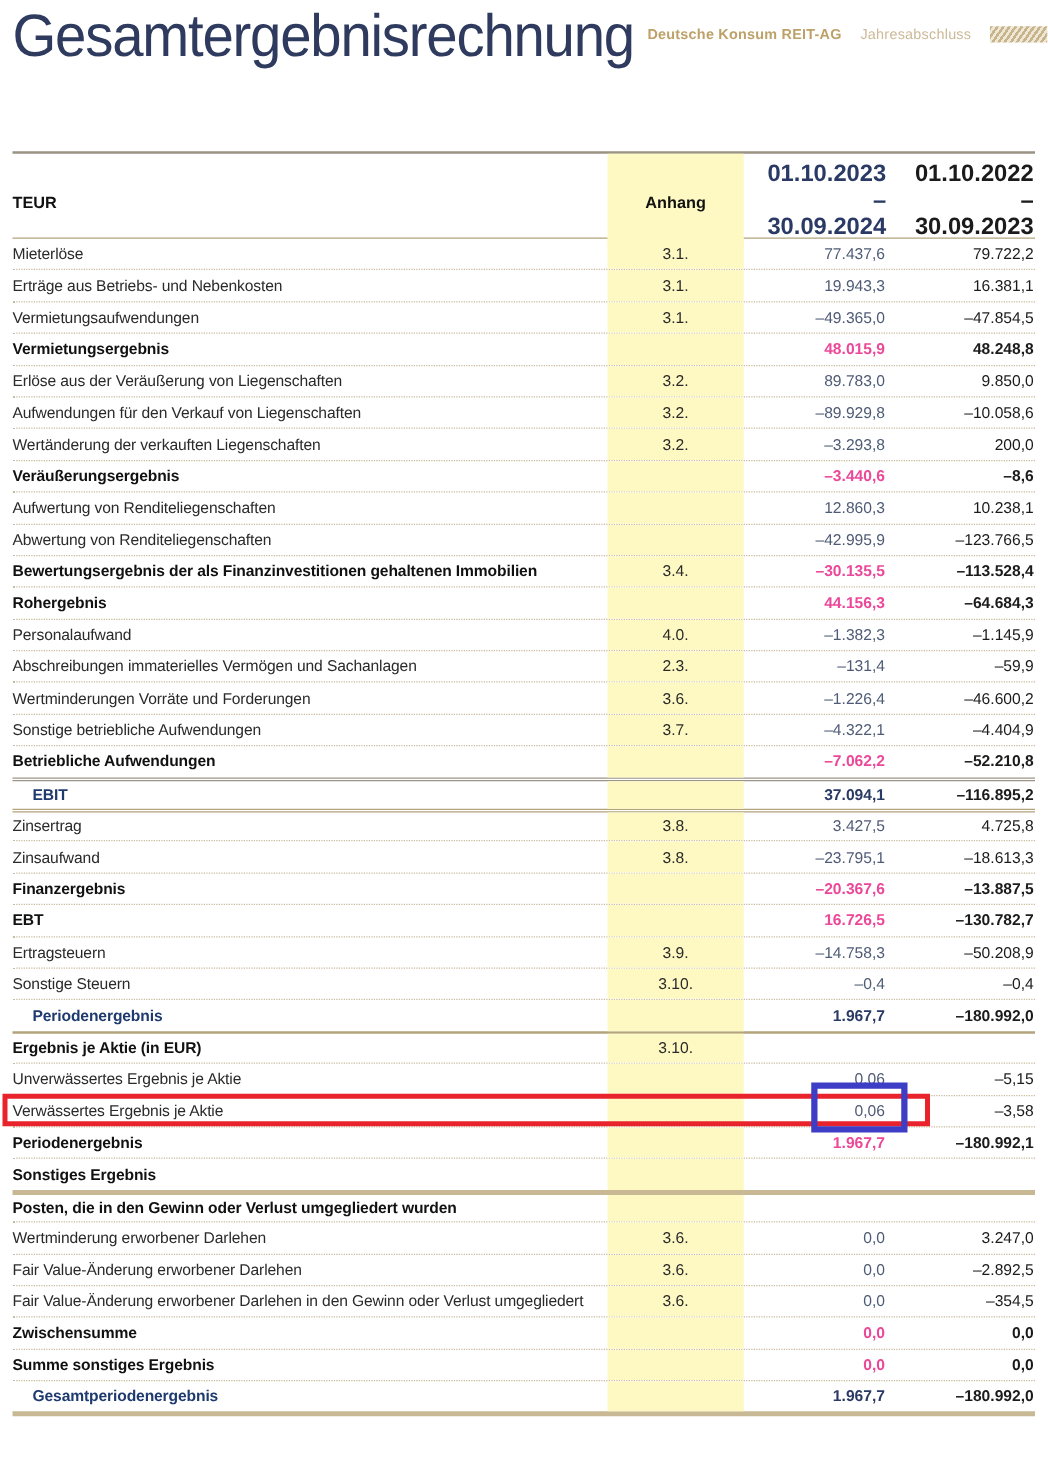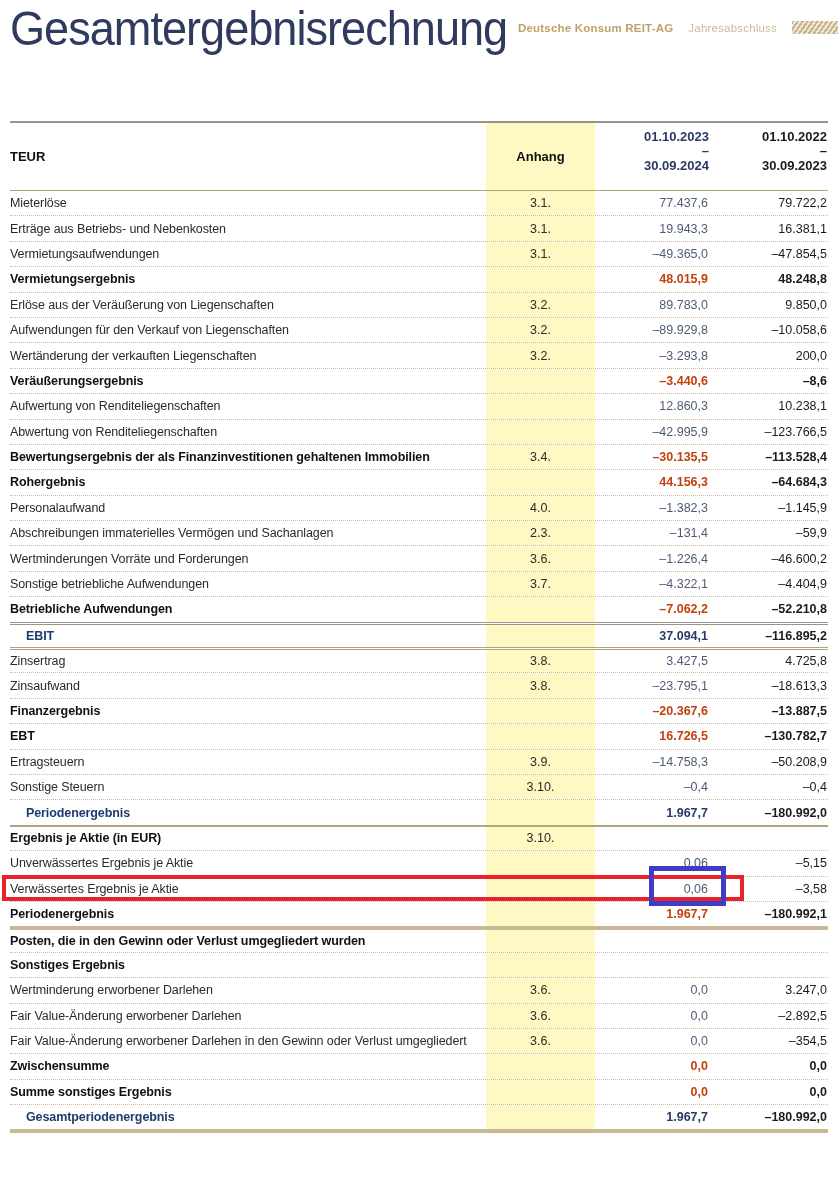--- a/index.html
+++ b/index.html
@@ -19,37 +19,37 @@
              background:repeating-linear-gradient(125deg,#c7b48b 0 2px,#eee7d6 2px 4px); }
 
   
   .tbl { position:relative; width:818px; }
   .grid { display:grid; grid-template-columns:1fr 109px 115px 118px; }
 
   .thead { border-top:2px solid #9a9283; height:69px; }
   .thead .c { display:flex; }
   .c-teur { align-items:center; font-size:13px; font-weight:bold; color:#111; }
   .c-anh-h { align-items:center; justify-content:center; font-size:13px; font-weight:bold; color:#111; }
-  .c-period { flex-direction:column; justify-content:flex-start; align-items:flex-end;
-              padding:7px 1px 7px 0; font-size:13px; font-weight:bold; line-height:1.1; }
+  .c-period { flex-direction:column; justify-content:flex-end; align-items:flex-end;
+              padding:7px 1px 7px 0; font-size:19px; font-weight:bold; line-height:1.1; }
   .c-period.navy { color:#2a3a64; }
   .c-period.black { color:#1b1b1b; }
 
   .shade { background:#fef9c3; height:100%; }
 
   .row { height:25.4px; align-items:center; font-size:12.5px; color:#2a2a2a; }
   .row .lbl { white-space:nowrap; overflow:visible; letter-spacing:-.1px; }
   .row .anh { text-align:center; font-size:12.5px; color:#2a2a2a;
               display:flex; align-items:center; justify-content:center; }
   .row .v1 { text-align:right; padding-right:2px; color:#4f5b76; }
   .row .v2 { text-align:right; padding-right:1px; color:#1b1b1b; }
 
   .row.bold .lbl, .row.bold .v1, .row.bold .v2 { font-weight:bold; }
   .row.bold .lbl { color:#111; }
-  .row.bold .v1 { color:#c2410c; }
+  .row.bold .v1 { color:#ec4899; }
   .row.bold-blue .lbl, .row.bold-blue .v1, .row.bold-blue .v2 { font-weight:bold;padding-left:16px; }
   .row.bold-blue .lbl { color:#1f3a6e; }
   .row.bold-blue .v1 { color:#2a3a64; }
 
   .bt-solid1     { border-top:1px solid #b3a47c; }
   .bt-dotted     { border-top:1px dotted #c9bc9e; }
   .bt-double-gray{ border-top:3px double #9c9488; }
   .bt-double-tan { border-top:3px double #b3a47c; }
   .bt-solid2     { border-top:2px solid #b3a47c; }
   .bt-thick      { border-top:4px solid #c8b994; }
@@ -259,32 +259,32 @@
           <div class="anh shade"></div>
           <div class="v1">0,06</div>
           <div class="v2">–3,58</div>
         </div>
         <div class="row grid bold bt-dotted">
           <div class="lbl">Periodenergebnis</div>
           <div class="anh shade"></div>
           <div class="v1">1.967,7</div>
           <div class="v2">–180.992,1</div>
         </div>
+        <div class="row grid bold bt-dotted">
+          <div class="lbl">Sonstiges Ergebnis</div>
+          <div class="anh shade"></div>
+          <div class="v1"></div>
+          <div class="v2"></div>
+        </div>
         <div class="row grid bold bt-thick">
           <div class="lbl">Posten, die in den Gewinn oder Verlust umgegliedert wurden</div>
           <div class="anh shade"></div>
           <div class="v1"></div>
           <div class="v2"></div>
         </div>
-        <div class="row grid bold bt-dotted">
-          <div class="lbl">Sonstiges Ergebnis</div>
-          <div class="anh shade"></div>
-          <div class="v1"></div>
-          <div class="v2"></div>
-        </div>
         <div class="row grid regular bt-dotted">
           <div class="lbl">Wertminderung erworbener Darlehen</div>
           <div class="anh shade">3.6.</div>
           <div class="v1">0,0</div>
           <div class="v2">3.247,0</div>
         </div>
         <div class="row grid regular bt-dotted">
           <div class="lbl">Fair Value-Änderung erworbener Darlehen</div>
           <div class="anh shade">3.6.</div>
           <div class="v1">0,0</div>

